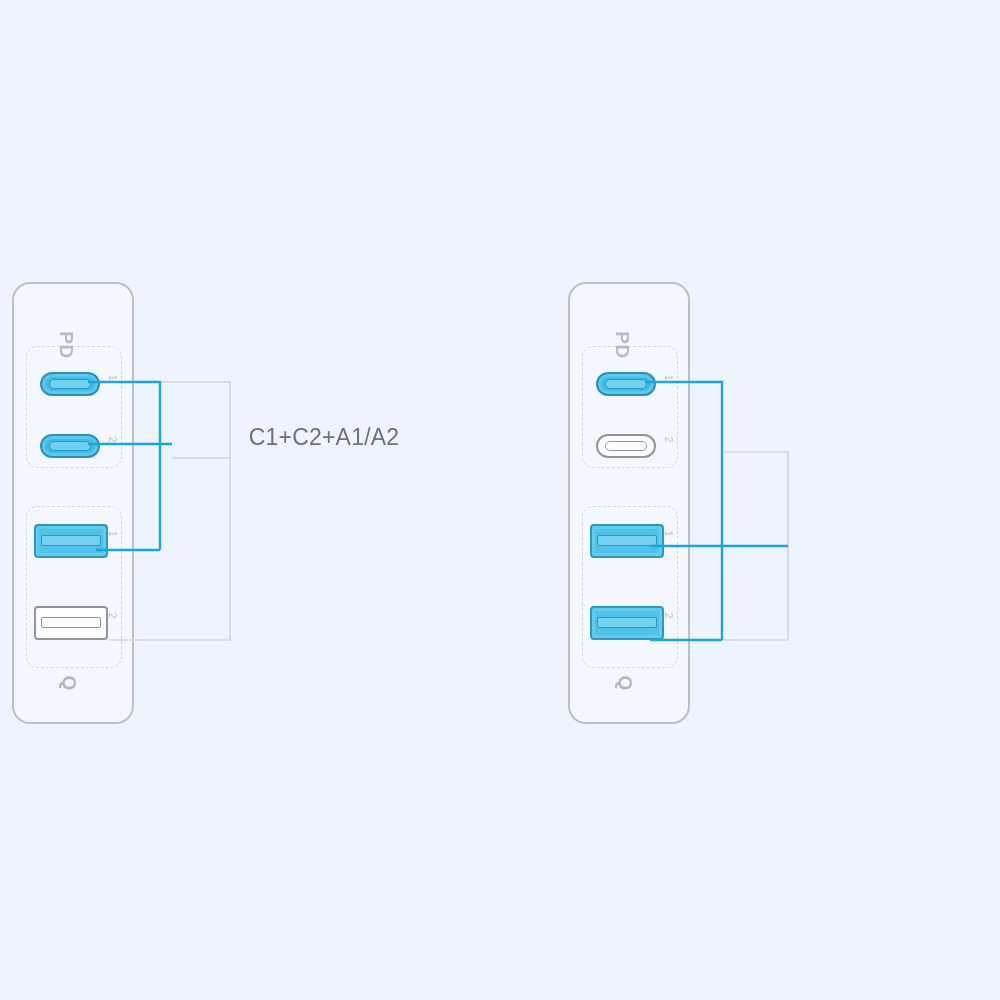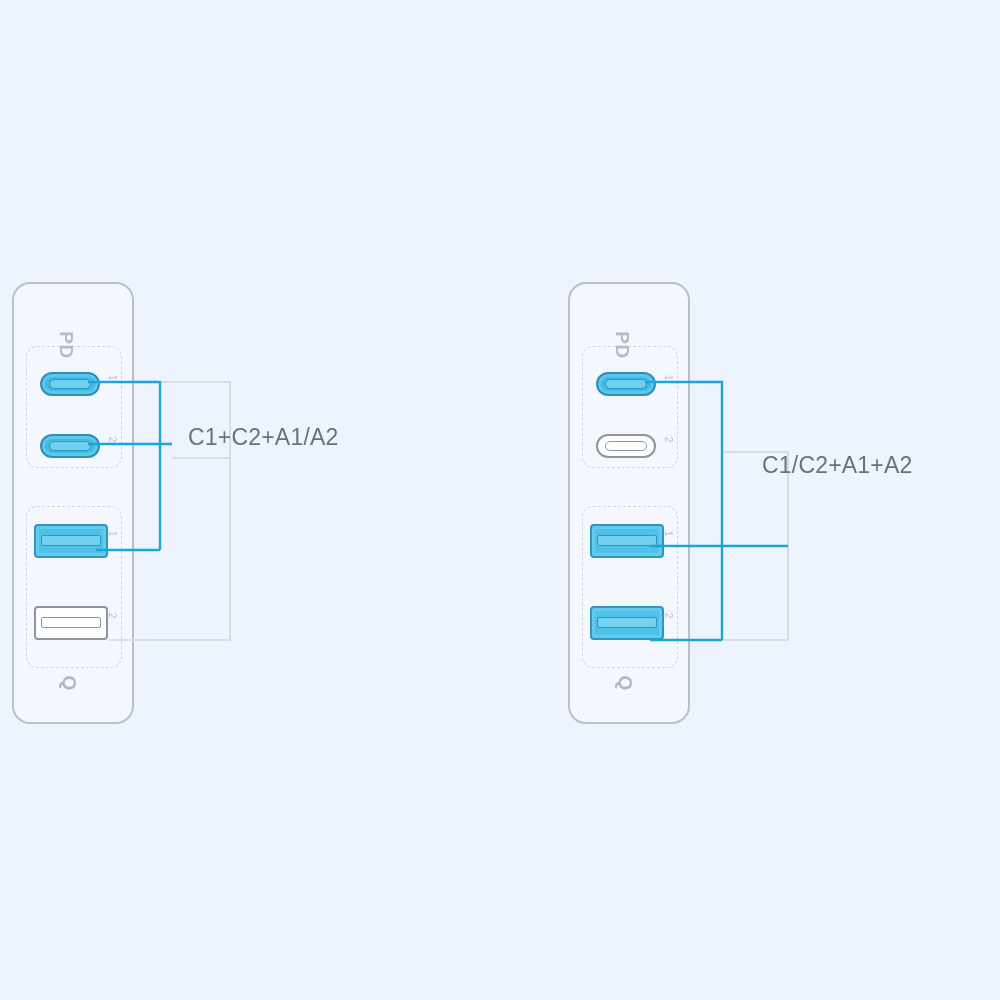--- a/index.html
+++ b/index.html
@@ -129,21 +129,21 @@
   .port-a.off .shell { background: #ffffff; }
   .port-a.off .slot  { background: #ffffff; }
 
   .a1 { top: 240px; }
   .a2 { top: 322px; }
 
   
   .wires { position: absolute; left: 0; top: 0; width: 1000px; height: 1000px; pointer-events: none; }
 
   
-  .caption { position: absolute; white-space: nowrap; }
+  .caption { position: absolute; text-align: center; white-space: nowrap; }
   .caption .combo {
     font-size: 23px;
     color: #6a7278;
     letter-spacing: .2px;
     line-height: 1.15;
   }
   .caption .watt {
     font-size: 33px;
     font-weight: 700;
     color: #2ab4e8;
@@ -243,16 +243,15 @@
     <path d="M 650 546 L 788 546" fill="none" stroke="#1ba5da" stroke-width="2.4"></path>
 
     <path d="M 650 640 L 722 640" fill="none" stroke="#1ba5da" stroke-width="2.4"></path>
   </svg>
 
   <div class="caption caption-left">
     <div class="combo">C1+C2+A1/A2</div>
   </div>
 
   <div class="caption caption-right">
-    <div class="combo">C1/C2+A1+A2</div>
   </div>
 
 </div>
 
 </body></html>

